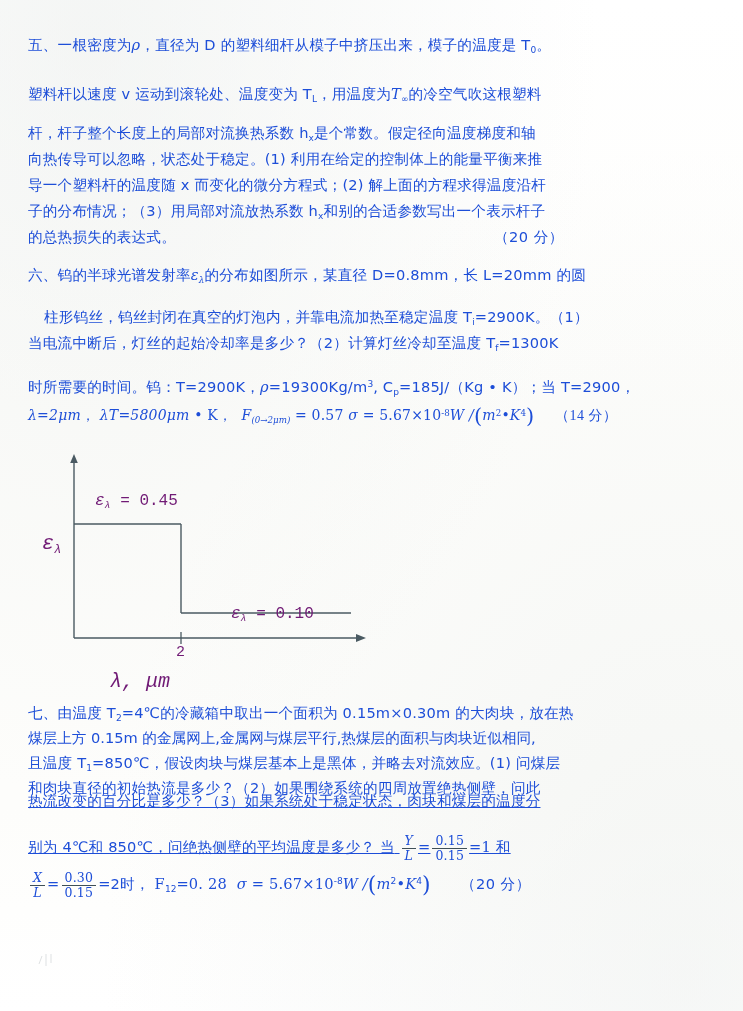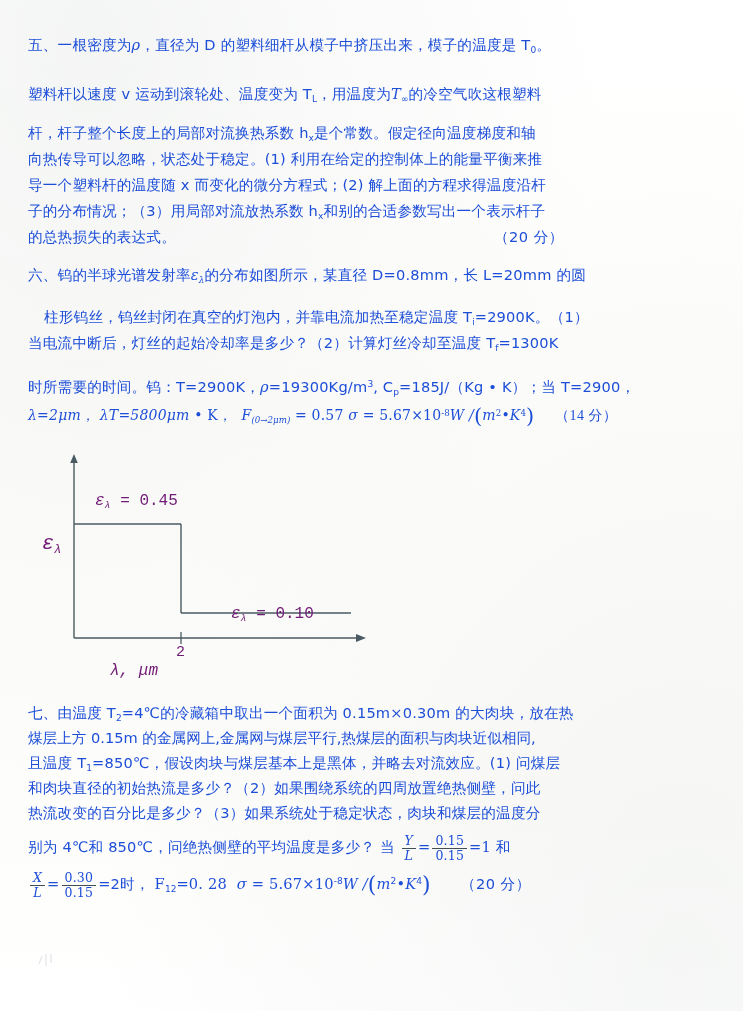--- a/index.html
+++ b/index.html
@@ -172,37 +172,37 @@
       <div class="fig-label" style="left:47px; top:40px; font-size:16px;">
         <span class="eps">ε</span><span class="sub">λ</span>&nbsp;<span>= 0.45</span>
       </div>
 
       <div class="fig-label" style="left:183px; top:130px; font-size:16px;margin-top:23px;">
         <span class="eps">ε</span><span class="sub">λ</span>&nbsp;<span>= 0.10</span>
       </div>
 
       <div class="fig-label" style="left:128px; top:192px; font-size:15px;">2</div>
 
-      <div class="fig-label" style="left:62px; top:210px; font-size:16px; font-style:italic;">
+      <div class="fig-label" style="left:62px; top:218px; font-size:20px; font-style:italic;">
         <span>λ, μm</span>
       </div>
     </div>
 
     <div class="qblock" style="top:706px;">
       <div class="line l" style="top:0px;">
         <span>七、由温度 T</span><sub>2</sub><span>=4℃的冷藏箱中取出一个面积为 0.15m×0.30m 的大肉块，放在热</span>
       </div>
       <div class="line l tight" style="top:25px;">煤层上方 0.15m 的金属网上,金属网与煤层平行,热煤层的面积与肉块近似相同,</div>
       <div class="line l" style="top:50px;">
         <span>且温度 T</span><sub>1</sub><span>=850℃，假设肉块与煤层基本上是黑体，并略去对流效应。(1) 问煤层</span>
       </div>
       <div class="line l" style="top:75px;">和肉块直径的初始热流是多少？（2）如果围绕系统的四周放置绝热侧壁，问此</div>
-      <div class="line l" style="top:100px;">热流改变的百分比是多少？（3）如果系统处于稳定状态，肉块和煤层的温度分</div>
-
-      <div class="line l" style="top:128px;">
+      <div class="line l" style="top:88px;text-decoration:underline;">热流改变的百分比是多少？（3）如果系统处于稳定状态，肉块和煤层的温度分</div>
+
+      <div class="line l" style="top:128px;text-decoration:underline;">
         <span>别为 4℃和 850℃，问绝热侧壁的平均温度是多少？ 当</span>
         <span class="eq-frac fs12"><span class="numr it">Y</span><span class="den it">L</span></span><span class="sf">=</span><span class="eq-frac fs12"><span class="numr num">0.15</span><span class="den num">0.15</span></span><span class="sf">=1 和</span>
       </div>
 
       <div class="line l" style="top:165px;">
         <span class="eq-frac fs12"><span class="numr it">X</span><span class="den it">L</span></span><span class="sf">=</span><span class="eq-frac fs12"><span class="numr num">0.30</span><span class="den num">0.15</span></span><span>=2时，</span>&nbsp;<span class="sf">F</span><sub>12</sub><span class="sf">=0. 28</span>&nbsp;&nbsp;<span class="it sf">σ</span>&nbsp;<span class="sf">= 5.67×10</span><sup>-8</sup><span class="it sf">W /</span><span class="sf" style="font-size:1.5em;vertical-align:-0.12em;">(</span><span class="it sf">m</span><sup>2</sup><span class="sf">•</span><span class="it sf">K</span><sup>4</sup><span class="sf" style="font-size:1.5em;vertical-align:-0.12em;">)</span><span style="display:inline-block;width:30px;"></span><span class="score">（20 分）</span>
       </div>
     </div>
 
     <div style="position:absolute; left:36px; top:952px; width:26px; height:16px; opacity:0.22;">

